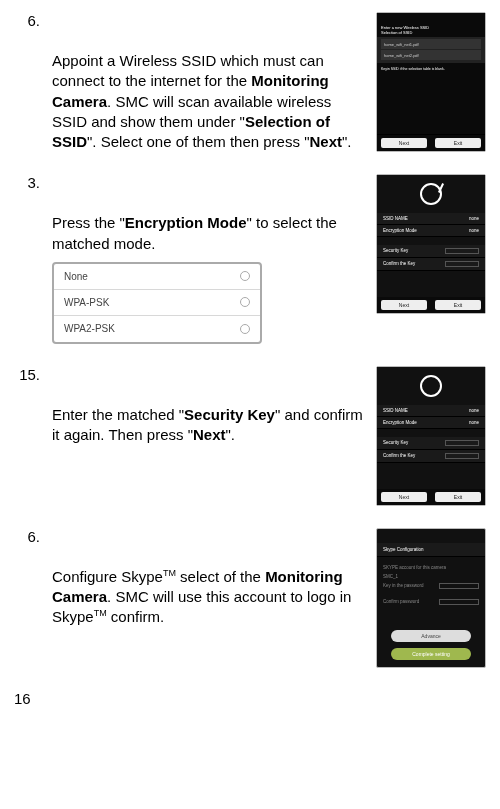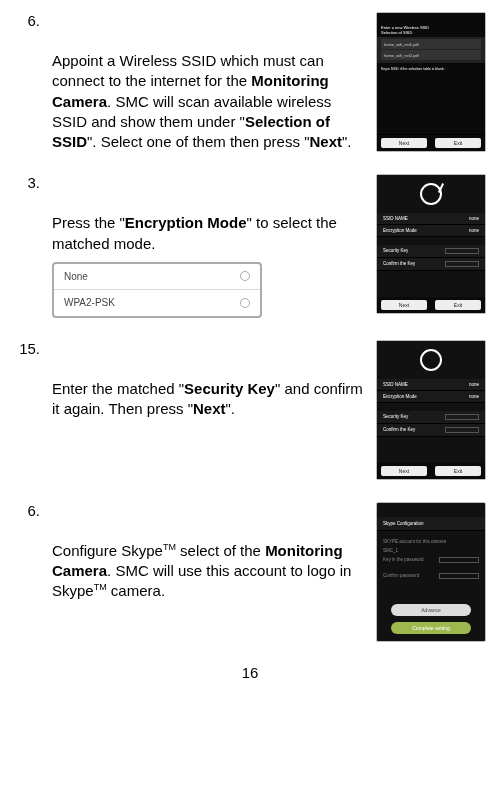--- a/index.html
+++ b/index.html
@@ -53,21 +53,21 @@
   
   .ss16 { height: 140px; display:flex; flex-direction:column; background:#111; }
   .ss16 .top { height:14px; }
   .ss16 .line { color:#fff; font-size:4.5px; padding:4px 6px; background:#1a1a1a; border-bottom:1px solid #000; }
   .ss16 .line2 { color:#888; font-size:4.5px; padding:2px 6px; display:flex; justify-content:space-between; }
   .ss16 .inputbox { width:40px; height:6px; border:1px solid #555; }
   .ss16 .gap { flex:1; }
   .ss16 .pillbtn { margin:3px 14px; background:#ddd; color:#444; font-size:5px; text-align:center; padding:3px 0; border-radius:8px; }
   .ss16 .pillbtn.accent { background:#9fb84e; color:#fff; }
 
-  .page-num { text-align:center; font-size:15px; margin-top:18px; }
+  .page-num { text-align:left; font-size:15px; margin-top:18px; }
 </style>
 </head>
 <body>
 
 <div class="page">
 
   <div class="step">
     <div class="step-num">6.</div>
     <div class="step-body">
       <span>Appoint a Wireless SSID which must can connect to the internet for the </span><span class="bold">Monitoring Camera</span><span>. SMC will scan available wireless SSID and show them under "</span><span class="bold">Selection of SSID</span><span>".   Select one of them then press "</span><span class="bold">Next</span><span>".</span>
@@ -95,20 +95,24 @@
   <div class="step">
     <div class="step-num">3.</div>
     <div class="step-body">
       <span>Press the "</span><span class="bold">Encryption Mode</span><span>" to select the matched mode.</span>
       <div class="dropdown">
         <div class="row">
             <span>None</span>
             <span class="radio"></span>
           </div>
         <div class="row">
+            <span>WPA-PSK</span>
+            <span class="radio"></span>
+          </div>
+        <div class="row">
             <span>WPA2-PSK</span>
             <span class="radio"></span>
           </div>
       </div>
     </div>
     <div class="thumb">
       <div class="screenshot ss14">
         <div class="top">
             <div class="wifiicon"></div>
           </div>
@@ -170,21 +174,21 @@
           <div class="btn">Next</div>
           <div class="btn">Exit</div>
         </div>
       </div>
     </div>
   </div>
 
   <div class="step">
     <div class="step-num">6.</div>
     <div class="step-body">
-      <span>Configure Skype</span><span class="sup">TM</span><span> select of the </span><span class="bold">Monitoring Camera</span><span>.   SMC will use this account to logo in Skype</span><span class="sup">TM</span><span> camera.</span>
+      <span>Configure Skype</span><span class="sup">TM</span><span> select of the </span><span class="bold">Monitoring Camera</span><span>.   SMC will use this account to logo in Skype</span><span class="sup">TM</span><span> confirm.</span>
     </div>
     <div class="thumb">
       <div class="screenshot ss16">
         <div class="top"></div>
         <div class="line">Skype Configuration</div>
         <div style="height:6px"></div>
         <div class="line2">
             <span>SKYPE account for this camera</span>
           </div>
         <div class="line2">

